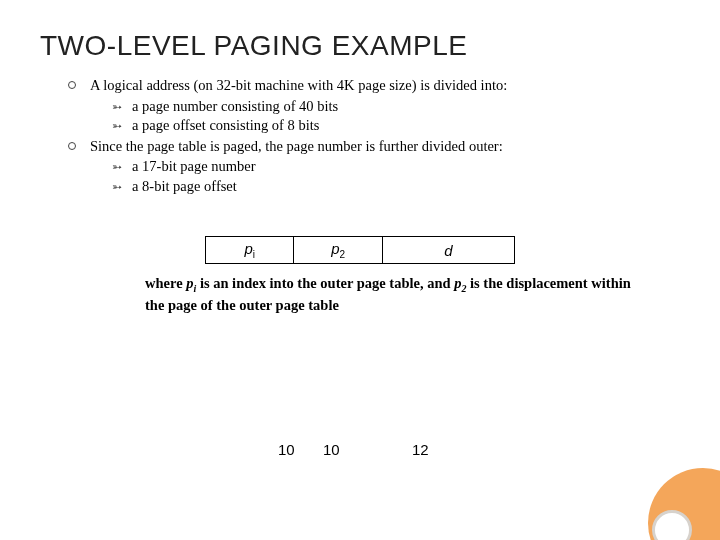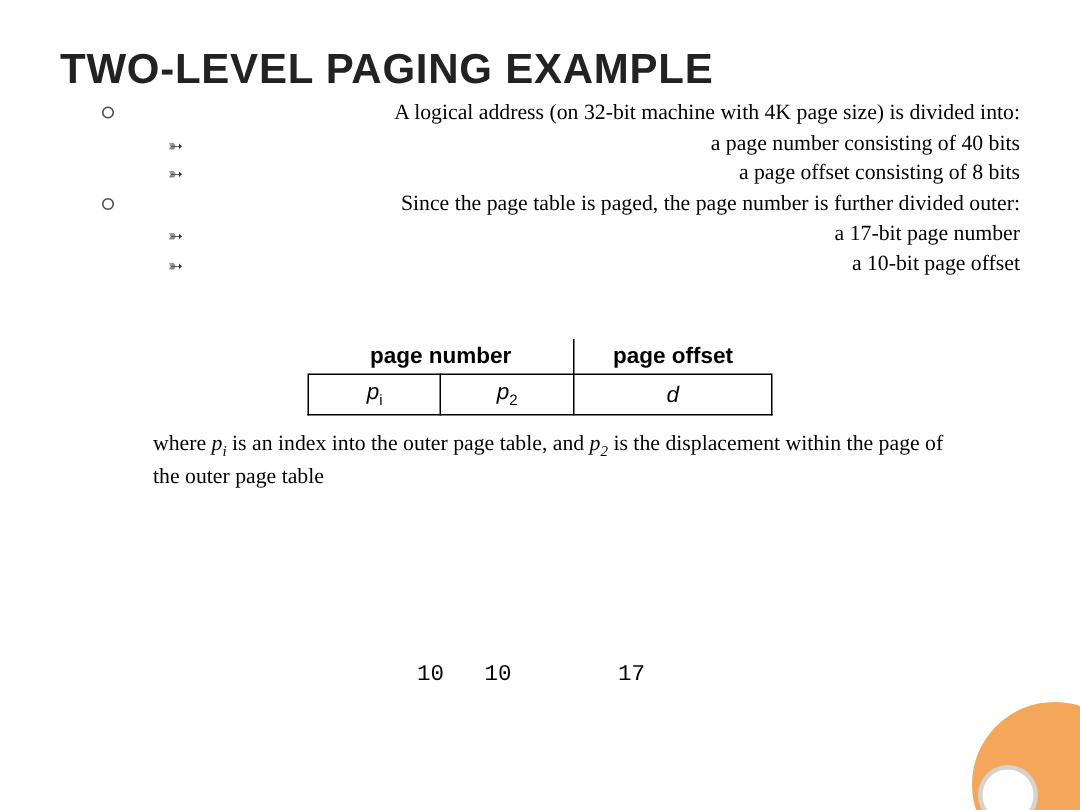--- a/index.html
+++ b/index.html
@@ -15,36 +15,35 @@
   .slide {
     padding: 30px 40px 0 40px;
     box-sizing: border-box;
     width: 100%;
     height: 100%;
     position: relative;
   }
   .title {
     font-family: Arial, Helvetica, sans-serif;
     font-size: 28px;
-    font-weight: bold;
+    font-weight: normal;
     color: #222;
-    margin: 0 0 4px 0;
+    margin: 0 0 14px 0;
     letter-spacing: 0.5px;
   }
   .content {
     font-size: 14.5px;
     line-height: 1.35;
     color: #000;
     margin-left: 28px;
   }
   ul.outer {
     list-style: none;
     padding-left: 0;
     margin: 4px 0 0 0;
-    text-align: right;
   }
   ul.outer > li {
     position: relative;
     padding-left: 22px;
     margin-bottom: 1px;
   }
   ul.outer > li::before {
     content: "";
     position: absolute;
     left: 0;
@@ -106,28 +105,29 @@
     padding: 3px 0;
     font-weight: normal;
   }
   .addr-table th {
     font-weight: bold;
   }
   .sub { font-style: italic; }
   .sub sub { font-size: 10px; font-style: normal; }
   .caption {
     font-size: 14.5px;
-    margin: 10px 40px 0 62px;
+    margin: 10px 40px 0 105px;
     line-height: 1.25;
+    font-weight: bold;
   }
   .caption .p { font-style: italic; }
   .caption sub { font-size: 10px; }
   .bits {
     position: absolute;
-    font-family: Liberation Mono, monospace;
+    font-family: Liberation Sans, sans-serif;
     font-size: 15px;
     text-align: center;
   }
   .circle-deco {
     position: absolute;
     right: -38px;
     bottom: -38px;
     width: 110px;
     height: 110px;
     background: #f4a65a;
@@ -156,45 +156,41 @@
         <span>A logical address (on 32-bit machine with 4K page size) is divided into:</span>
         <ul class="inner">
           <li><span class="ibullet">➳</span><span>a page number consisting of 40 bits</span></li>
           <li><span class="ibullet">➳</span><span>a page offset consisting of 8 bits</span></li>
         </ul>
       </li>
       <li>
         <span>Since the page table is paged, the page number is further divided outer:</span>
         <ul class="inner">
           <li><span class="ibullet">➳</span><span>a 17-bit page number</span></li>
-          <li><span class="ibullet">➳</span><span>a 10-bit page offset</span></li>
+          <li><span class="ibullet">➳</span><span>a 8-bit page offset</span></li>
         </ul>
       </li>
     </ul>
   </div>
 
   <div class="table-wrap">
     <table class="addr-table">
       <tbody>
-          <tr>
-        <th colspan="2" style="border-left:none;border-top:none;border-right:1px solid #000;border-bottom:1px solid #000;">page number</th>
-        <th style="border-right:none;border-top:none;border-bottom:1px solid #000;">page offset</th>
-      </tr>
       <tr>
         <td style="width:80px"><span class="sub"><span>p</span><sub>i</sub></span></td>
         <td style="width:80px"><span class="sub"><span>p</span><sub>2</sub></span></td>
         <td style="width:120px" class="sub">d</td>
       </tr>
     </tbody>
       </table>
   </div>
 
   <div class="caption">
     <span>where </span><span class="p"><span>p</span><sub>i</sub></span><span> is an index into the outer page table, and </span><span class="p"><span>p</span><sub>2</sub></span><span> is the displacement within the page of the outer page table</span>
   </div>
 
   <div class="bits" style="left:278px; top:441px;">10</div>
   <div class="bits" style="left:323px; top:441px;">10</div>
-  <div class="bits" style="left:412px; top:441px;">17</div>
+  <div class="bits" style="left:412px; top:441px;">12</div>
 
   <div class="circle-deco"></div>
   <div class="circle-deco2"></div>
 </div>
 
 </body></html>

